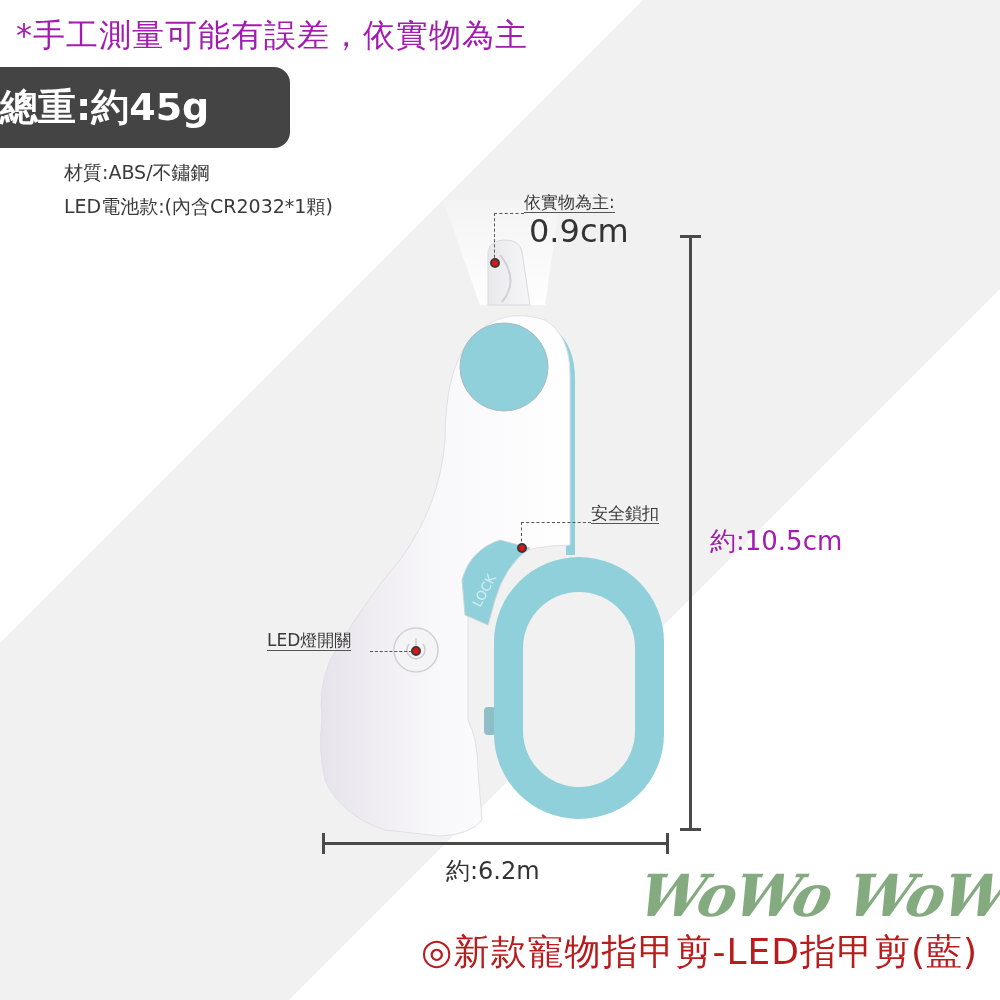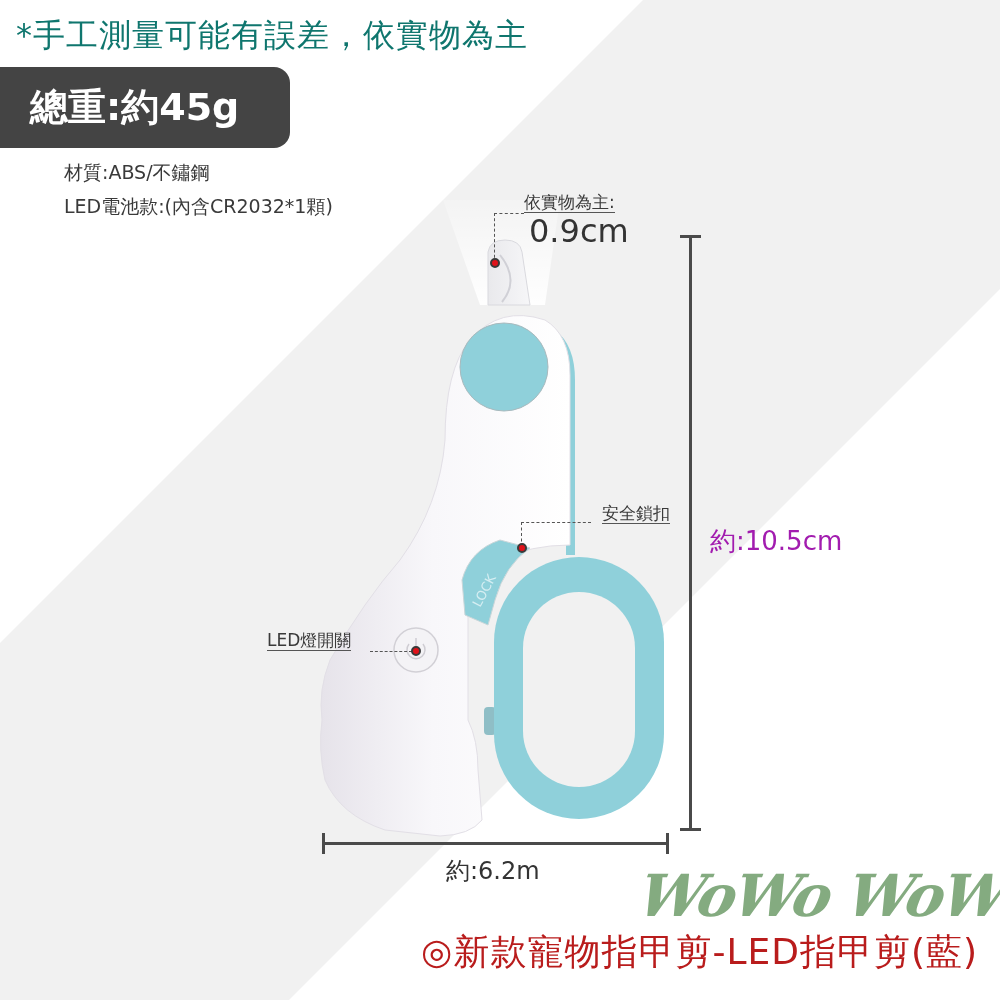--- a/index.html
+++ b/index.html
@@ -11,30 +11,30 @@
     }
     .bg-band {
       position: absolute; inset: 0;
       background: linear-gradient(135deg,
         #ffffff 0%, #ffffff 32.1%,
         #f1f1f1 32.2%, #f1f1f1 64.4%,
         #ffffff 64.5%, #ffffff 100%);
     }
     .disclaimer {
       position: absolute; left: 16px; top: 14px;
-      font-size: 32px; color: #0f766e; letter-spacing: 1px; white-space: nowrap;
+      font-size: 32px; color: #a21caf; letter-spacing: 1px; white-space: nowrap;
     }
     .weight-badge {
       position: absolute; left: 0; top: 67px; width: 290px; height: 81px;
       background: #444444; border-radius: 0 16px 16px 0;
       display: flex; align-items: center;
     }
     .weight-text {
       color: #ffffff; font-size: 38px; font-weight: bold;
-      padding-left: 30px; white-space: nowrap;
+      white-space: nowrap;
     }
     .spec-line {
       position: absolute; left: 16px; font-size: 19px; color: #3a3a3a; white-space: nowrap; margin-left: 48px;
     }
     .spec-1 { top: 160px; }
     .spec-2 { top: 194px; }
 
     
     .v-rule { position: absolute; left: 689px; top: 236px; width: 3px; height: 594px; background: #4a4a4a; }
     .v-cap { position: absolute; left: 680px; width: 21px; height: 3px; background: #4a4a4a; }
@@ -47,21 +47,21 @@
     .len-label { position: absolute; left: 710px; top: 524px; font-size: 26px; color: #a21caf; white-space: nowrap; }
     .wid-label { position: absolute; left: 446px; top: 855px; font-size: 24px; color: #333; white-space: nowrap; }
 
     
     .callout-label {
       position: absolute; font-size: 17px; color: #3a3a3a; white-space: nowrap;
       border-bottom: 1.5px solid #555; line-height: 20px;
     }
     .blade-label { left: 524px; top: 192px; }
     .blade-value { position: absolute; left: 529px; top: 212px; font-size: 32px; color: #333; white-space: nowrap; }
-    .lock-label { left: 591px; top: 503px; margin-left: 11px; }
+    .lock-label { left: 591px; top: 503px; }
     .led-label { left: 267px; top: 630px; }
     .dash { position: absolute; border-color: #555; border-style: dashed; border-width: 0; }
     .dot {
       position: absolute; width: 10px; height: 10px; border-radius: 50%;
       background: #e0121a; border: 2px solid #3a3a3a; box-sizing: border-box;
     }
 
     
     .product { position: absolute; left: 0; top: 0; width: 1000px; height: 1000px; }
 

